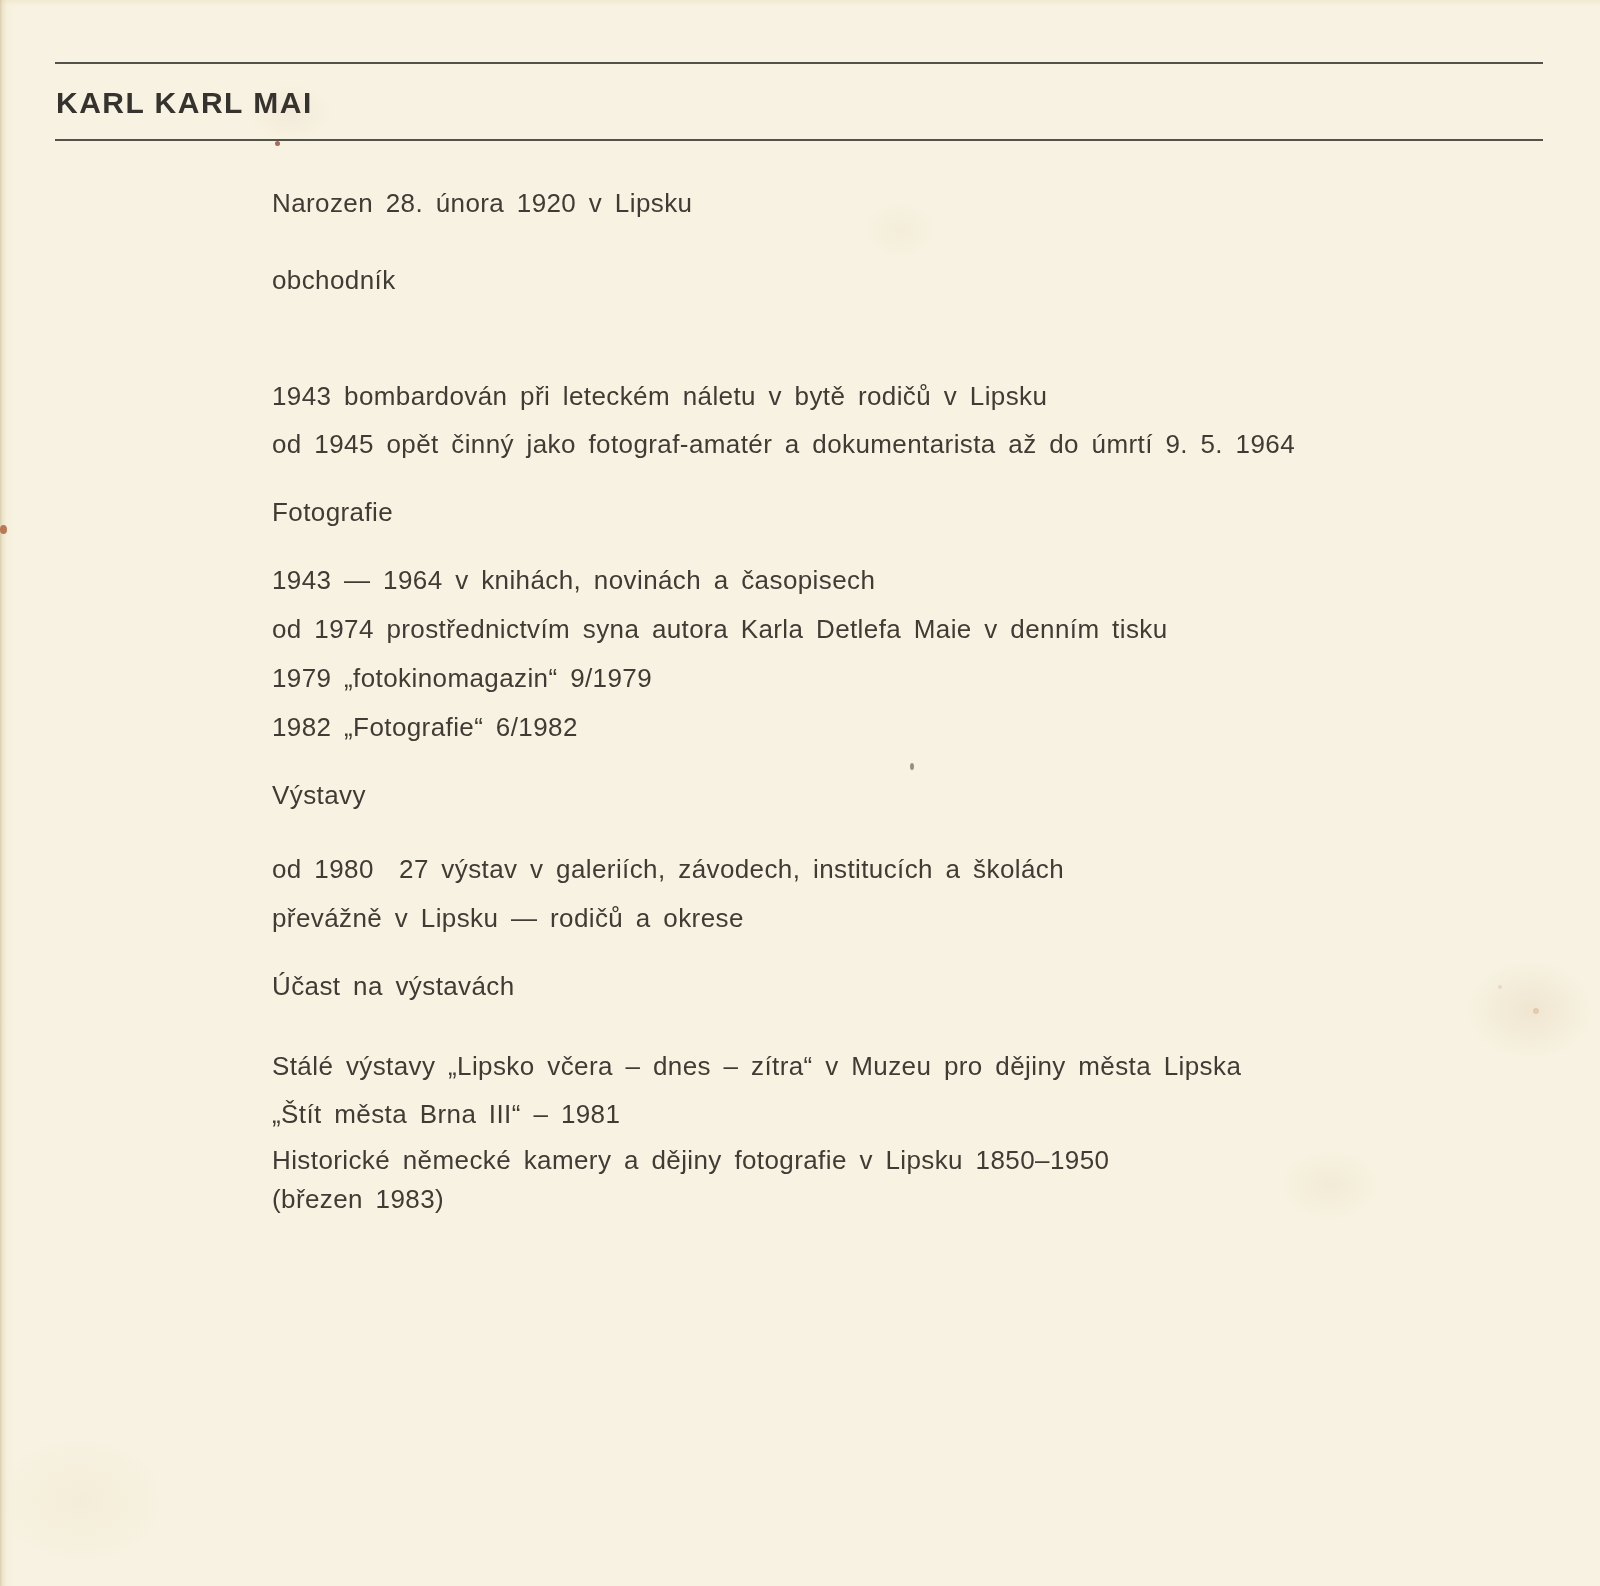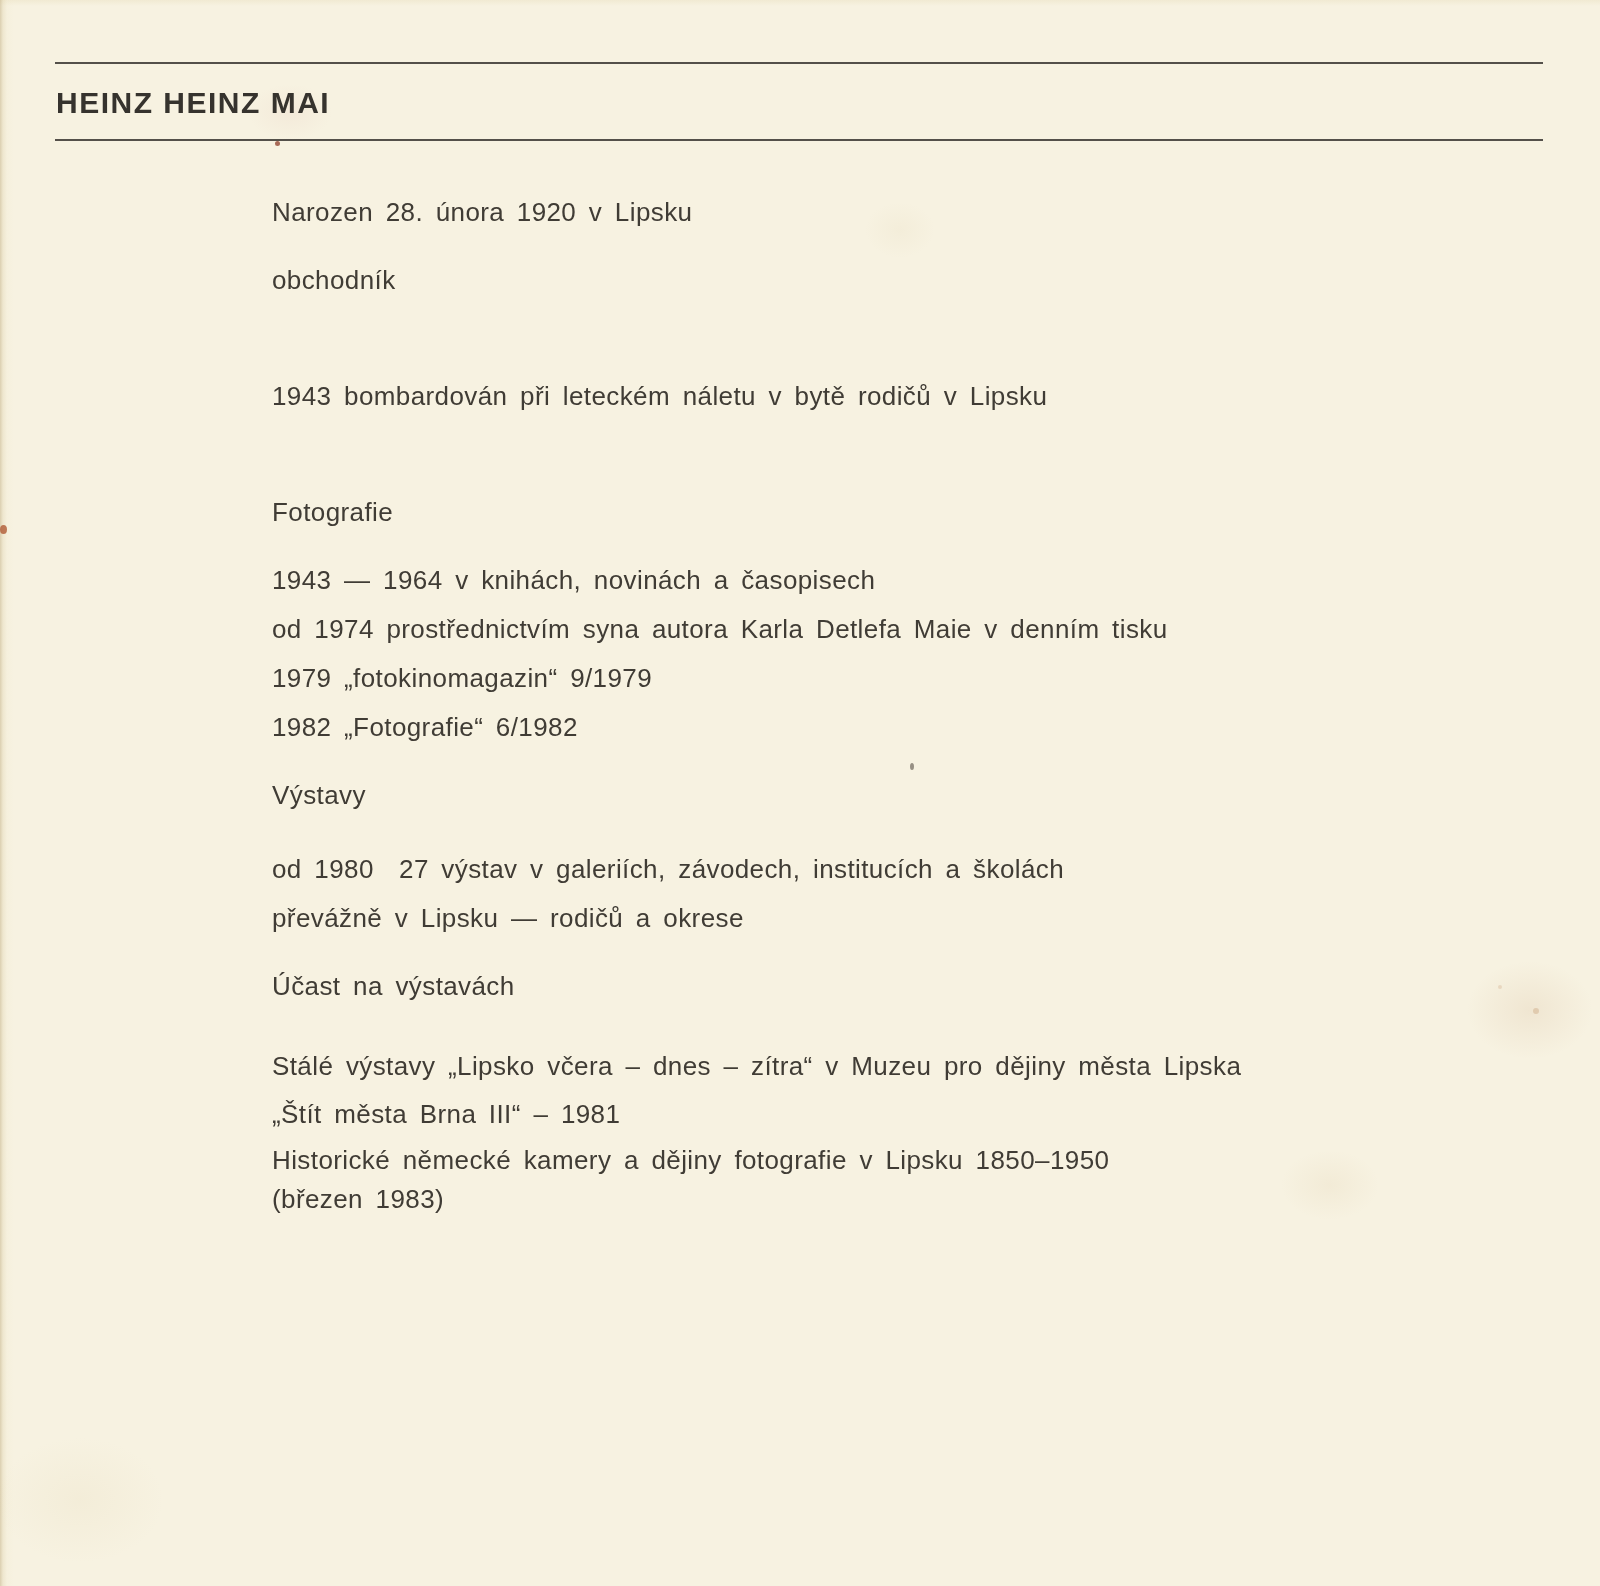--- a/index.html
+++ b/index.html
@@ -72,33 +72,34 @@
     white-space: pre;
   }
 </style>
 </head>
 <body>
 
 <div class="page">
   <div class="paper-texture"></div>
 
   <div class="rule rule-top"></div>
-  <div class="page-title">HEINZ HEINZ MAI</div>
+  <div class="page-title">KARL KARL MAI</div>
   <div class="rule rule-bottom"></div>
 
   <div class="speck rule-dot"></div>
   <div class="speck red-edge"></div>
   <div class="speck gray-dot"></div>
   <div class="speck faint-a"></div>
   <div class="speck faint-b"></div>
 
-  <div class="line" style="top:199px">Narozen 28. února 1920 v Lipsku</div>
+  <div class="line" style="top:190px">Narozen 28. února 1920 v Lipsku</div>
   <div class="line" style="top:267px">obchodník</div>
 
   <div class="line" style="top:383px">1943 bombardován při leteckém náletu v bytě rodičů v Lipsku</div>
+  <div class="line" style="top:431px">od 1945 opět činný jako fotograf-amatér a dokumentarista až do úmrtí 9. 5. 1964</div>
 
   <div class="line" style="top:499px">Fotografie</div>
 
   <div class="line" style="top:567px">1943 — 1964 v knihách, novinách a časopisech</div>
   <div class="line" style="top:616px">od 1974 prostřednictvím syna autora Karla Detlefa Maie v denním tisku</div>
   <div class="line" style="top:665px">1979 „fotokinomagazin“ 9/1979</div>
   <div class="line" style="top:714px">1982 „Fotografie“ 6/1982</div>
 
   <div class="line" style="top:782px">Výstavy</div>
 

